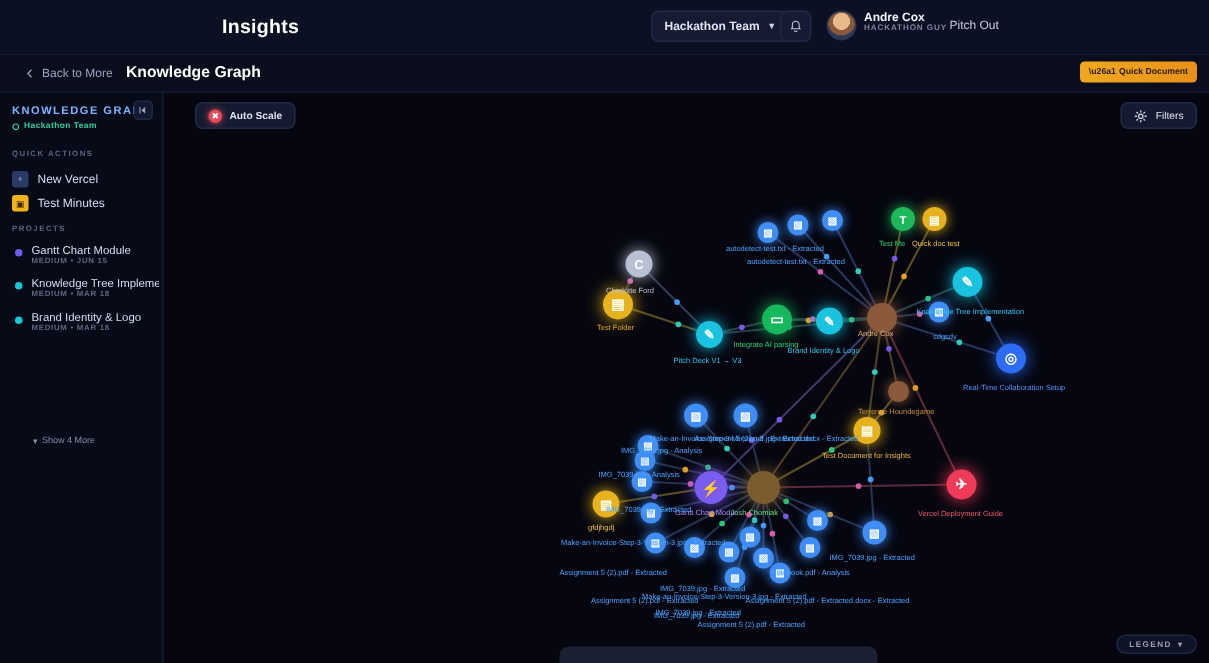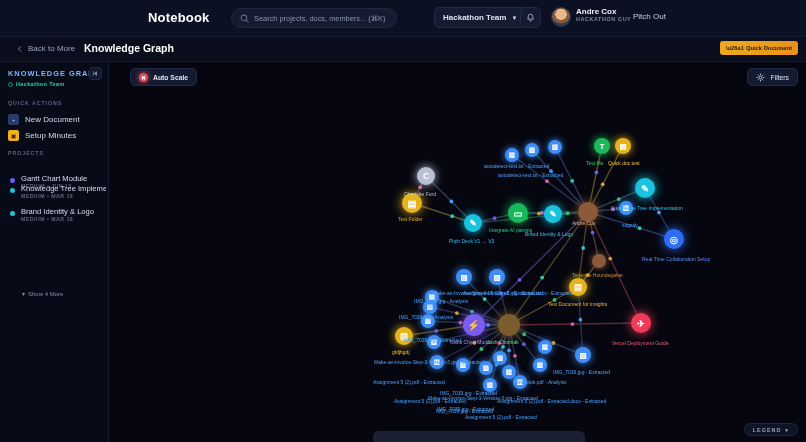--- a/index.html
+++ b/index.html
@@ -173,29 +173,22 @@
     background: #1b2033; border-radius: 6px 6px 0 0;
   }
 </style>
 </head>
 <body>
 
 <div id="app">
 
   <div class="topbar"></div>
 
-  <div class="brand">Notebook</div>
-
-  <div class="search-wrap">
-    <svg class="search-ico" viewBox="0 0 16 16">
-      <circle cx="7" cy="7" r="5" fill="none" stroke="#9aa3bd" stroke-width="1.8"></circle>
-      <line x1="11" y1="11" x2="15" y2="15" stroke="#9aa3bd" stroke-width="1.8"></line>
-    </svg>
-    <input class="search-input" placeholder="Search projects, docs, members... (⌘K)" style="">
-  </div>
+  <div class="brand">Insights</div>
+
 
   <div class="team-btn">
     <span>Hackathon Team</span>
     <span class="caret">▼</span>
   </div>
 
   <div class="bell-btn">
     <svg width="9" height="9" viewBox="0 0 16 16">
       <path d="M8 2a4 4 0 0 0-4 4v3l-1 2h10l-1-2V6a4 4 0 0 0-4-4z" fill="none" stroke="#c2c9de" stroke-width="1.3"></path>
       <path d="M6.5 13a1.5 1.5 0 0 0 3 0" fill="none" stroke="#c2c9de" stroke-width="1.3"></path>
@@ -234,30 +227,30 @@
       <svg width="7" height="7" viewBox="0 0 16 16">
         <path d="M11 3L5 8l6 5z" fill="#9aa3bd"></path>
         <line x1="3" y1="3" x2="3" y2="13" stroke="#9aa3bd" stroke-width="1.6"></line>
       </svg>
     </div>
 
     <div class="sec-label qa-label">QUICK ACTIONS</div>
 
     <div class="sd-item" style="top:50px">
       <span class="sd-ico" style="background:#2b3a66;color:#9fb6e8">+</span>
-      <span class="sd-text">New Document</span>
+      <span class="sd-text">New Vercel</span>
     </div>
     <div class="sd-item" style="top:66px">
       <span class="sd-ico" style="background:#f2b21c;color:#3a2a02">▣</span>
-      <span class="sd-text">Setup Minutes</span>
+      <span class="sd-text">Test Minutes</span>
     </div>
 
     <div class="sec-label pj-label">PROJECTS</div>
 
-    <div class="pj-item" style="top:112px">
+    <div class="pj-item" style="top:100px">
       <span class="pj-dot" style="background:#6c5cf0"></span>
       <div class="pj-name">Gantt Chart Module</div>
       <div class="pj-meta">MEDIUM • JUN 15</div>
     </div>
     <div class="pj-item" style="top:122px">
       <span class="pj-dot" style="background:#17c7d6"></span>
       <div class="pj-name">Knowledge Tree Impleme…</div>
       <div class="pj-meta">MEDIUM • MAR 18</div>
     </div>
     <div class="pj-item" style="top:145px">

